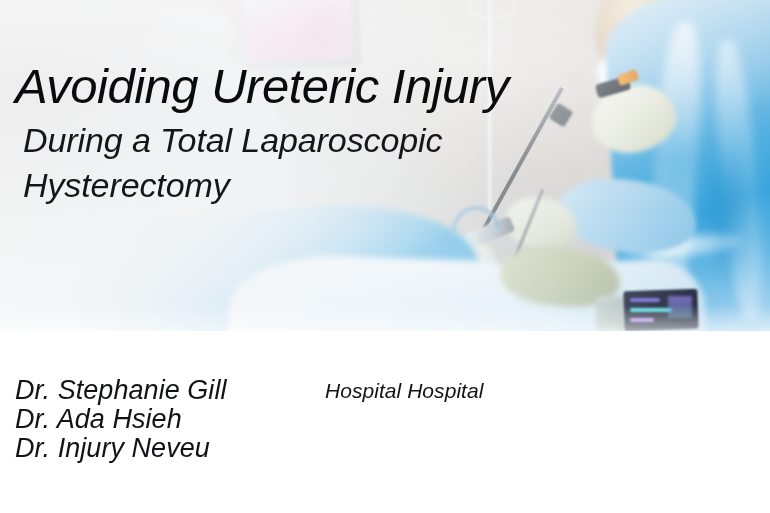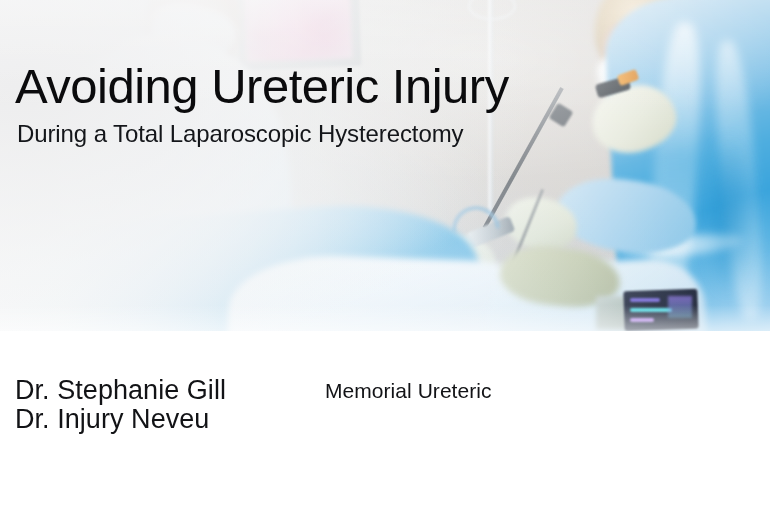--- a/index.html
+++ b/index.html
@@ -11,20 +11,21 @@
     font-family: "Liberation Sans", sans-serif;
     -webkit-font-smoothing: antialiased;
   }
 
   #slide {
     position: relative;
     width: 770px;
     height: 513px;
     background: #0f766e;
     overflow: hidden;
+    font-style: italic;
   }
 
   
   #hero {
     position: absolute;
     left: 0;
     top: 0;
     width: 770px;
     height: 331px;
     overflow: hidden;
@@ -535,23 +536,23 @@
     margin: 0;
     font-family: "Liberation Sans", sans-serif;
     font-size: 49px;
     font-weight: 400;
     line-height: 1.02;
     letter-spacing: -0.5px;
     color: #0b0b0d;
     white-space: nowrap;
   }
   #slide-subtitle {
-    margin: 6px 0 0 2px;
+    margin: 6px 0 0 8px;
     font-family: "Liberation Sans", sans-serif;
-    font-size: 24px;
+    font-size: 34px;
     font-weight: 300;
     line-height: 1.31;
     letter-spacing: -0.1px;
     color: #14161a;
     max-width: 470px;
   }
 
   
   #footer {
     position: absolute;
@@ -661,18 +662,19 @@
   </div>
 
   <div id="title-block">
     <h1 id="slide-title">Avoiding Ureteric Injury</h1>
     <h2 id="slide-subtitle">During a Total Laparoscopic Hysterectomy</h2>
   </div>
 
   <div id="footer">
     <ul id="authors">
       <li>Dr. Stephanie Gill</li>
+      <li>Dr. Ada Hsieh</li>
       <li>Dr. Injury Neveu</li>
     </ul>
-    <p id="affiliation">Memorial Ureteric</p>
+    <p id="affiliation">Hospital Hospital</p>
   </div>
 
 </div>
 
 </body></html>

